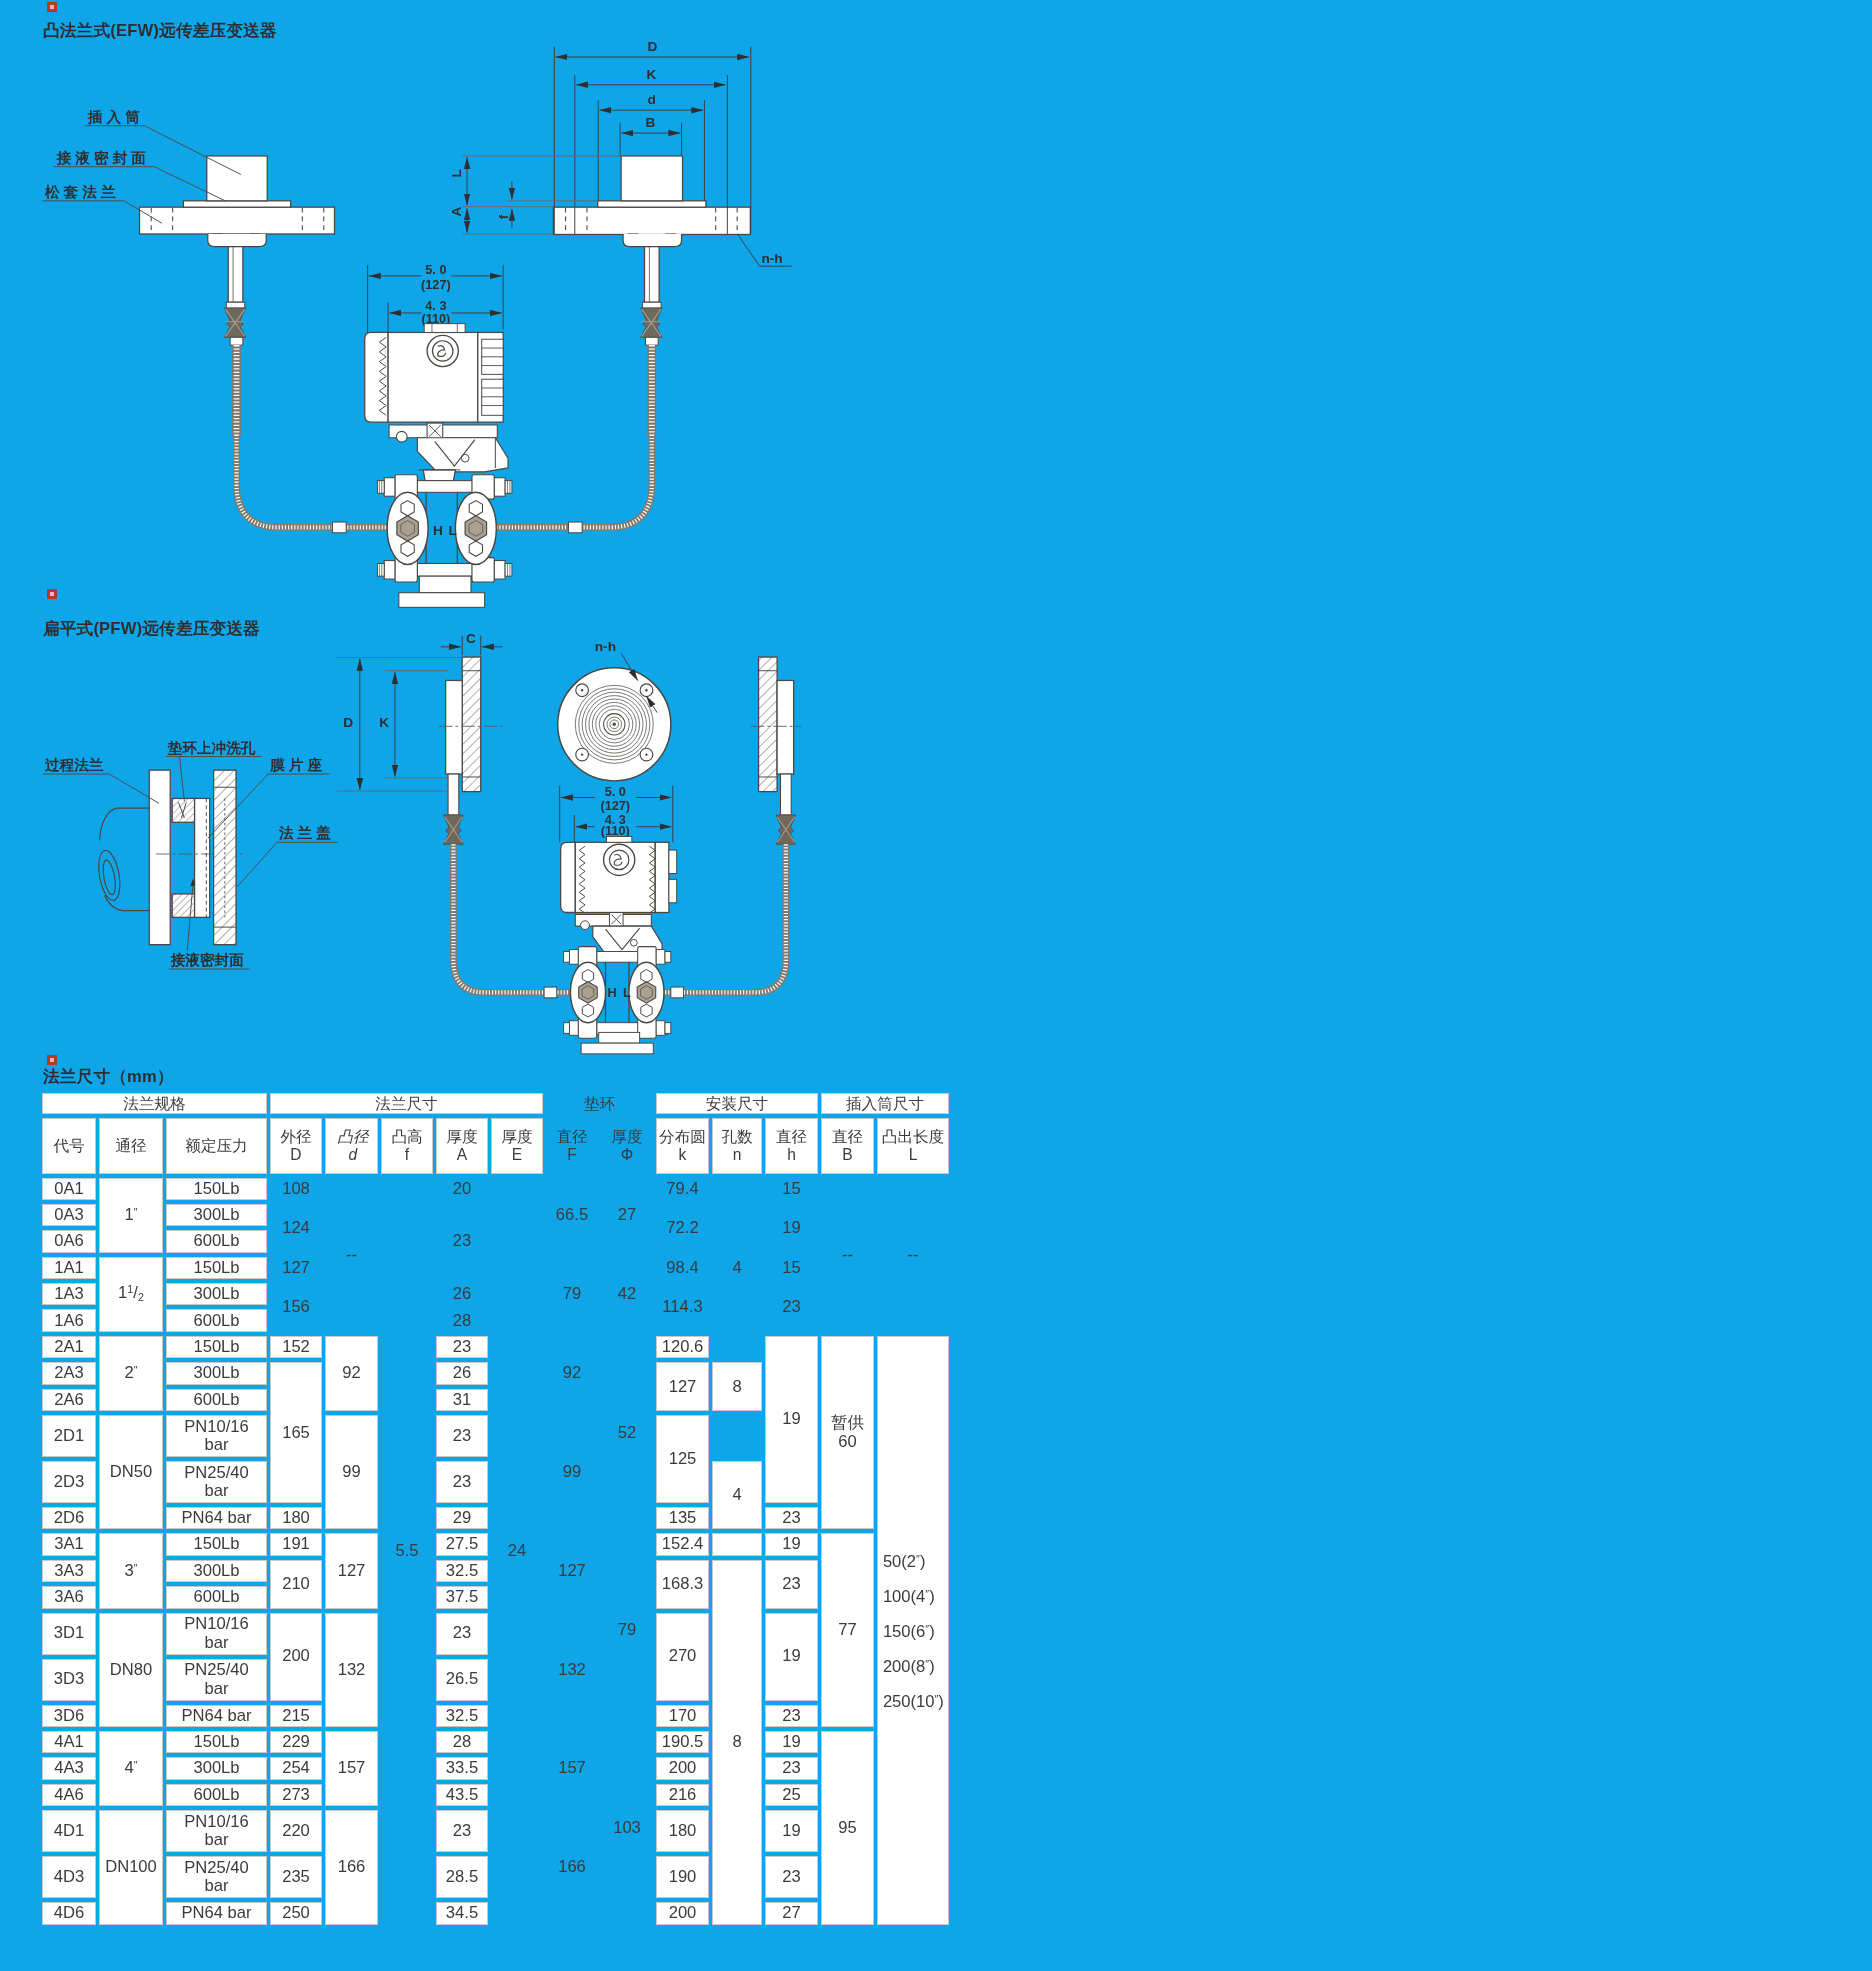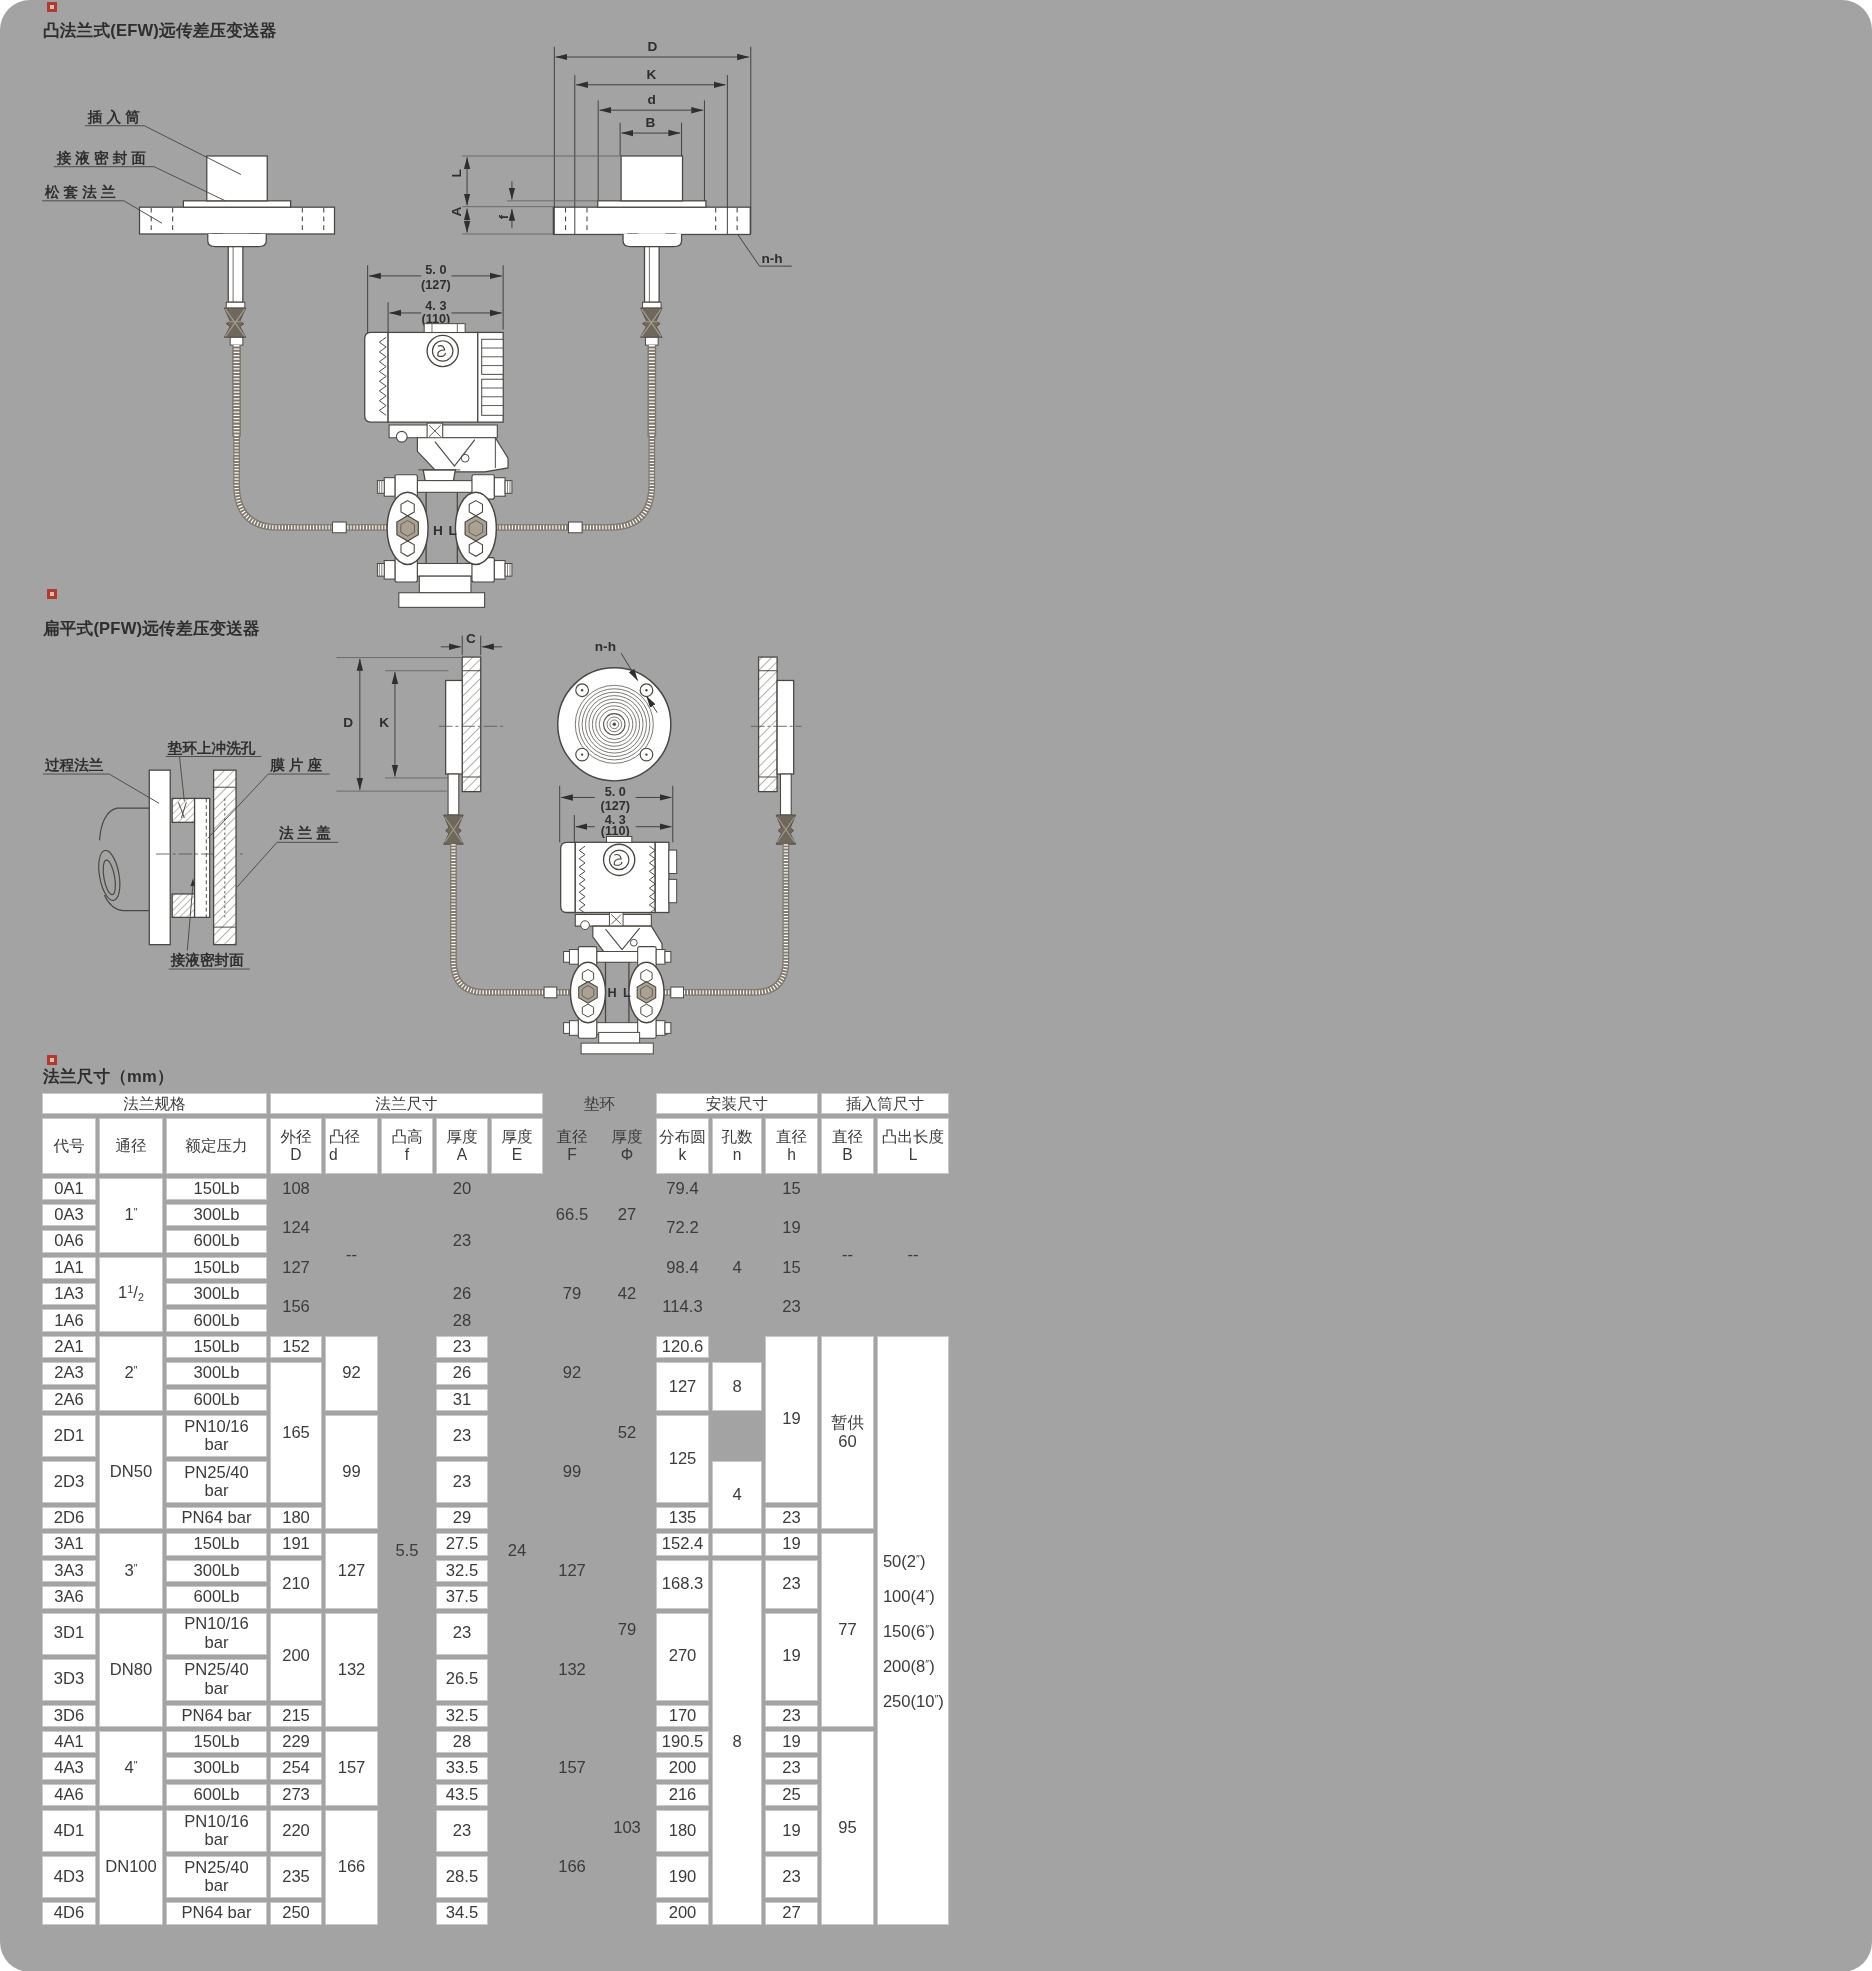--- a/index.html
+++ b/index.html
@@ -1,32 +1,32 @@
 <!DOCTYPE html>
 <html><head>
 <meta charset="utf-8">
 <style>
 html,body{margin:0;padding:0;background:#fff;}
-#page{position:relative;width:1872px;height:1972px;background:#a3a3a3;overflow:hidden;
-  font-family:"Liberation Sans",sans-serif;color:#333;border-radius:30px;}
+#page{position:relative;width:1872px;height:1972px;background:#0ea5e9;overflow:hidden;
+  font-family:"Liberation Sans",sans-serif;color:#333;}
 .icon{position:absolute;width:9.8px;height:9.8px;background:#b03a2e;}
 .icon:after{content:"";position:absolute;left:2.9px;top:2.9px;width:3.9px;height:3.9px;background:#e8b7a7;}
 .h1{position:absolute;left:43px;font-size:16.6px;font-weight:bold;color:#2e2e2e;letter-spacing:0.2px;}
 #draw{position:absolute;left:0;top:0;}
 
 #tblwrap{position:absolute;left:39px;top:1089px;}
 table.t{border-collapse:separate;border-spacing:3.9px 4.9px;table-layout:fixed;}
 table.t td{padding:0;text-align:center;vertical-align:middle;font-size:16.6px;color:#3b3b3b;line-height:1.1;overflow:hidden;}
 table.t td.b{border:1px solid #c8c8c8;background:#fff;}
 table.t td.hd{font-size:15.6px;color:#3b3b3b;}
 table.t td{box-sizing:border-box;}
 .pr{font-size:10.7px;vertical-align:3.9px;}
 .sup{font-size:10.7px;vertical-align:4.9px;}
 .sub{font-size:10.7px;vertical-align:-2.9px;}
-.dl{text-align:left;padding-left:2.9px;}
+.dl{text-align:center;padding-left:2.9px;font-style:italic;}
 .lc{text-align:left;padding-left:4.9px;line-height:32px;font-size:16.6px;}
 </style>
 </head>
 <body>
 <div id="page">
 
 <div class="icon" style="left:47px;top:2px;"></div>
 
 <div class="h1" style="top:19.5px;">凸法兰式(EFW)远传差压变送器</div>
 

